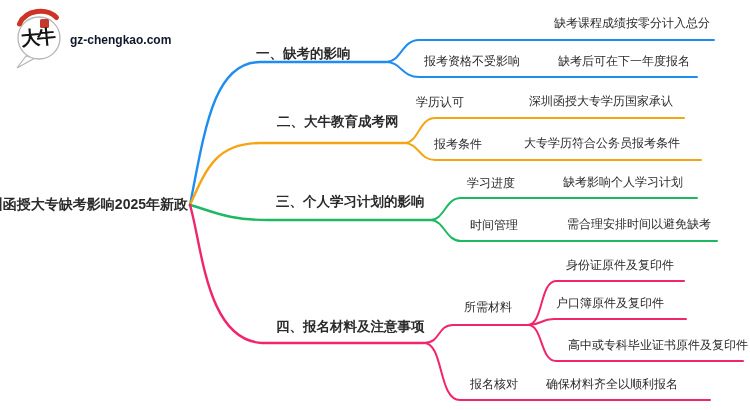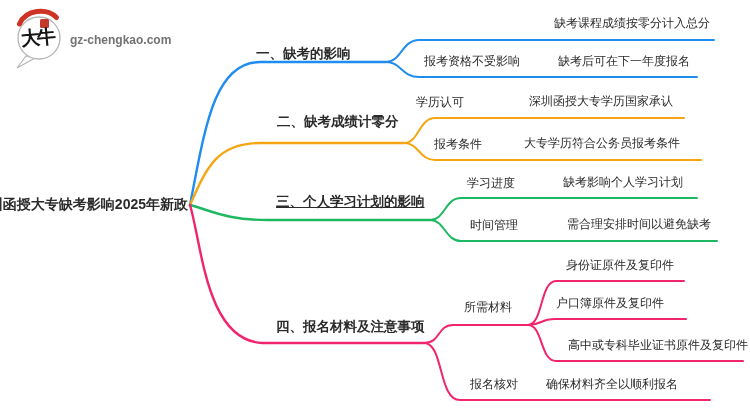--- a/index.html
+++ b/index.html
@@ -5,21 +5,21 @@
   html,body{margin:0;padding:0;background:#fff;}
   .stage{position:relative;width:750px;height:410px;background:#fff;overflow:hidden;
          font-family:"Liberation Sans",sans-serif;}
   .stage svg{position:absolute;left:0;top:0;}
   .node{position:absolute;white-space:nowrap;color:#2b2b2b;cursor:default;}
   .root{font-size:14px;font-weight:700;}
   .branch{font-size:13.5px;font-weight:600;}
   .sub,.leaf{font-size:12px;line-height:15px;font-weight:400;}
   .brand-title{position:absolute;left:70px;top:15px;font-size:14.5px;font-weight:800;
                letter-spacing:0.5px;color:#2f9d3d;}
-  .brand-url{position:absolute;left:70px;top:33px;font-size:12px;font-weight:700;color:#737373;}
+  .brand-url{position:absolute;left:70px;top:33px;font-size:12px;font-weight:700;color:#0f172a;}
   .emblem-text{position:absolute;left:21px;top:25px;font-size:19px;font-weight:700;
                font-family:"DejaVu Serif",serif;color:#151515;transform:rotate(-5deg);
                letter-spacing:-3px;}
 </style>
 </head>
 <body>
 
 <div class="stage">
 
   <svg width="750" height="410" viewBox="0 0 750 410">
@@ -61,27 +61,27 @@
   <div class="emblem-text">大牛</div>
   <div class="brand-url">gz-chengkao.com</div>
 
   <div class="node root" style="right:562px;top:196px;">深圳函授大专缺考影响2025年新政</div>
 
   <div class="node branch" style="left:256px;top:33px;margin-top:12px;">一、缺考的影响</div>
   <div class="node leaf" style="left:554px;top:16px;">缺考课程成绩按零分计入总分</div>
   <div class="node sub" style="left:424px;top:54px;">报考资格不受影响</div>
   <div class="node leaf" style="left:558px;top:54px;">缺考后可在下一年度报名</div>
 
-  <div class="node branch" style="left:277px;top:113px;">二、缺考成绩计零分</div>
+  <div class="node branch" style="left:277px;top:113px;">二、大牛教育成考网</div>
   <div class="node sub" style="left:416px;top:95px;">学历认可</div>
   <div class="node leaf" style="left:529px;top:94px;">深圳函授大专学历国家承认</div>
   <div class="node sub" style="left:434px;top:137px;">报考条件</div>
   <div class="node leaf" style="left:524px;top:136px;">大专学历符合公务员报考条件</div>
 
-  <div class="node branch" style="left:276px;top:193px;text-decoration:underline;">三、个人学习计划的影响</div>
+  <div class="node branch" style="left:276px;top:193px;">三、个人学习计划的影响</div>
   <div class="node sub" style="left:467px;top:176px;">学习进度</div>
   <div class="node leaf" style="left:563px;top:175px;">缺考影响个人学习计划</div>
   <div class="node sub" style="left:470px;top:218px;">时间管理</div>
   <div class="node leaf" style="left:567px;top:217px;">需合理安排时间以避免缺考</div>
 
   <div class="node branch" style="left:276px;top:318px;">四、报名材料及注意事项</div>
   <div class="node sub" style="left:464px;top:300px;">所需材料</div>
   <div class="node leaf" style="left:566px;top:258px;">身份证原件及复印件</div>
   <div class="node leaf" style="left:556px;top:296px;">户口簿原件及复印件</div>
   <div class="node leaf" style="left:568px;top:338px;">高中或专科毕业证书原件及复印件</div>

